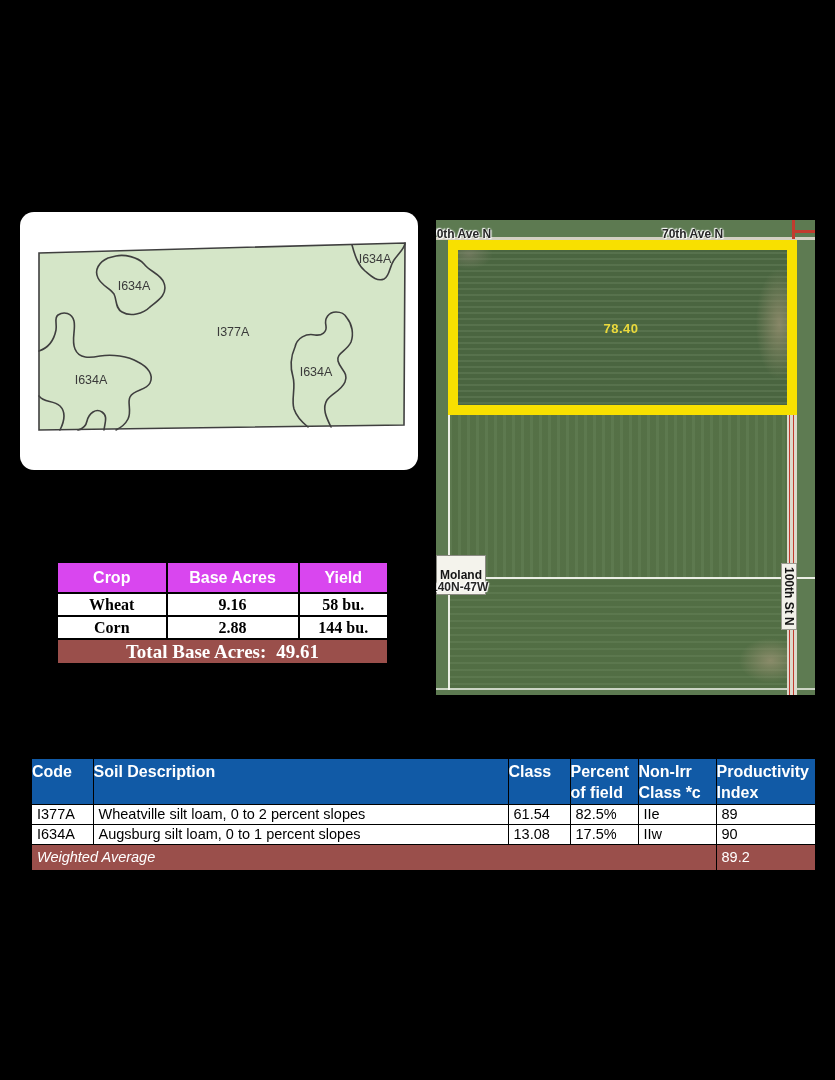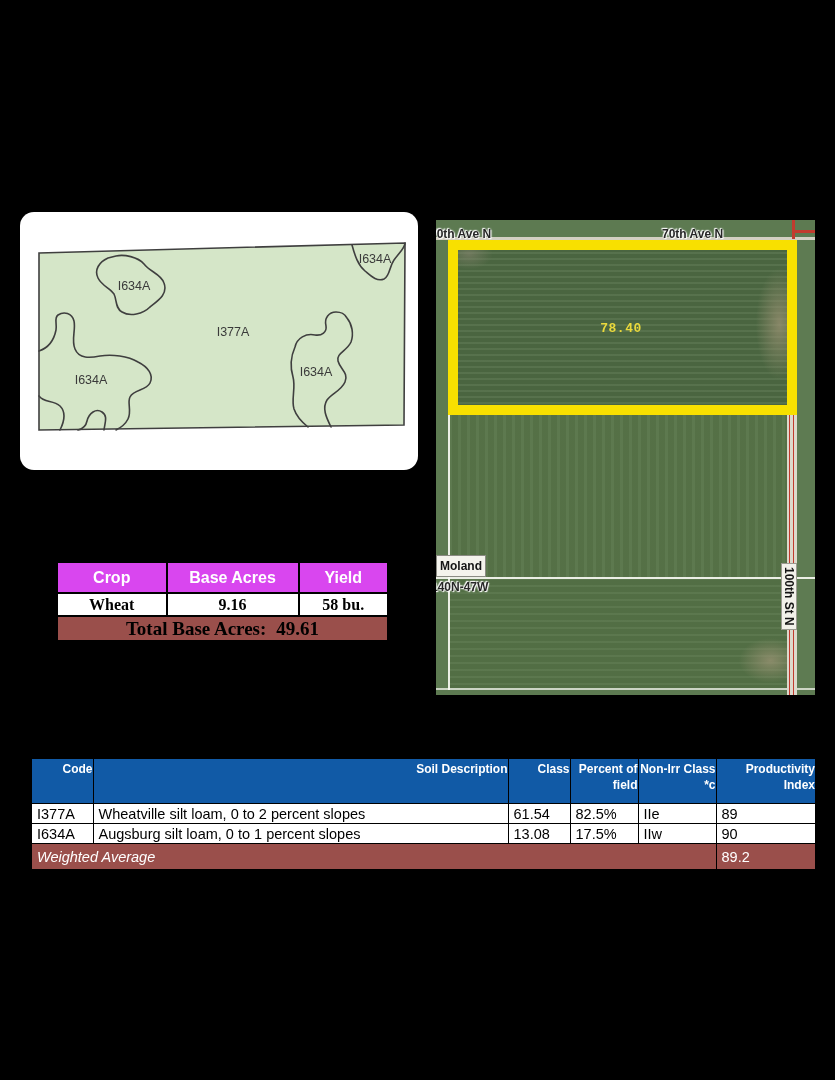--- a/index.html
+++ b/index.html
@@ -32,46 +32,46 @@
   .af-right{left:361px;top:20px;width:18px;height:455px;background:#5e7b52;}
   .af-line-v{left:12px;top:195px;width:2px;height:275px;background:rgba(252,252,246,.9);}
   .af-line-h{left:0;top:357px;width:100%;height:2px;background:rgba(252,252,246,.9);}
   .af-line-b{left:0;top:468px;width:100%;height:2px;background:rgba(252,252,246,.7);}
   .af-road-right{left:351px;top:193px;width:10px;height:282px;
     background:linear-gradient(90deg,#ddd9cc 0 2px,#c23b2e 2px 3.5px,#ddd9cc 3.5px 6px,#c23b2e 6px 7.5px,#ddd9cc 7.5px 10px);}
   .af-red-v{left:356px;top:0;width:2.5px;height:19px;background:#c23b2e;}
   .af-red-h{left:356px;top:10px;width:23px;height:2.5px;background:#c23b2e;}
   .af-yellow{left:12px;top:20px;width:349px;height:175px;border:10px solid #f8e000;box-sizing:border-box;}
   .af-acres{left:150px;top:101px;width:70px;text-align:center;
-    font-weight:700;font-size:13px;letter-spacing:.5px;color:#ead93c;font-family:Liberation Mono, monospace;}
+    font-weight:700;font-size:13px;letter-spacing:.5px;color:#ead93c;}
   .af-halo{font-weight:700;font-size:12px;color:#262626;white-space:nowrap;
     text-shadow:0 0 2px #fff,0 0 2px #fff,1px 1px 1px #fff,-1px -1px 1px #fff;}
   .af-70-left{left:-6px;top:7px;}
   .af-70-center{left:226px;top:7px;}
   .af-moland{left:0;top:335px;background:#f4f3ec;border:1px solid #8a8a82;
-    padding:3px 3px;font-weight:700;font-size:12px;color:#141414;white-space:nowrap;}
+    padding:12px 3px;font-weight:700;font-size:12px;color:#141414;white-space:nowrap;}
   .af-town{left:-5px;top:360px;}
   .af-stn{left:345px;top:343px;writing-mode:vertical-rl;background:#f2f1ea;
     border:1px solid #9a9a90;padding:3px 0;font-weight:700;font-size:12px;color:#141414;}
 
   
   .crop-table{position:absolute;left:55px;top:560px;width:332px;border-collapse:collapse;
     table-layout:fixed;border:3px solid #000;}
   .crop-table th,.crop-table td{border:2px solid #000;text-align:center;vertical-align:middle;padding:0;}
   .crop-table th{background:#d946ef;color:#fff;font-size:16px;font-weight:700;height:29px;}
   .crop-table td{background:#fff;color:#000;font-size:16px;font-weight:700;height:21px;font-family:Liberation Serif, serif;}
-  .crop-table .ct-footer td{background:#9a4f4b;color:#000000;font-size:19px;font-weight:700;height:23px;}
+  .crop-table .ct-footer td{background:#9a4f4b;color:#ffffff;font-size:19px;font-weight:700;height:23px;}
   .ct-gap{display:inline-block;width:10px;}
 
   
   .soil-table{position:absolute;left:30px;top:757px;width:785px;border-collapse:collapse;
     table-layout:fixed;border:2px solid #000;}
   .soil-table th,.soil-table td{border:1.5px solid #000;padding:0;}
-  .soil-table th{background:#115aa6;color:#fff;font-size:12px;font-weight:700;
-    height:41px;vertical-align:top;text-align:right;padding-top:3px;line-height:1.3;}
+  .soil-table th{background:#115aa6;color:#fff;font-size:16px;font-weight:700;
+    height:41px;vertical-align:top;text-align:left;padding-top:3px;line-height:1.3;}
   .soil-table td{background:#fff;color:#000;font-size:14.5px;font-weight:400;
     height:17px;text-align:left;padding:1px 5px;white-space:nowrap;overflow:hidden;}
   .soil-table .st-footer td{background:#9a4f4b;color:#fff;height:23px;}
   .st-wa{text-align:right;font-style:italic;font-weight:700;font-size:19px;padding-right:8px;margin-top:27px;}
   .st-val{font-weight:700;font-size:19px;padding-left:6px;}
 </style>
 </head>
 <body>
 
 <div class="page">
@@ -128,20 +128,25 @@
         <tr>
       <th>Crop</th>
       <th>Base Acres</th>
       <th>Yield</th>
     </tr>
     <tr>
       <td>Wheat</td>
       <td>9.16</td>
       <td>58 bu.</td>
     </tr>
+    <tr>
+      <td>Corn</td>
+      <td>2.88</td>
+      <td>144 bu.</td>
+    </tr>
     <tr class="ct-footer">
       <td colspan="3">
         <span>Total Base Acres:</span><span class="ct-gap"></span><span>49.61</span>
       </td>
     </tr>
   </tbody>
     </table>
 
   <table class="soil-table">
     <colgroup>

